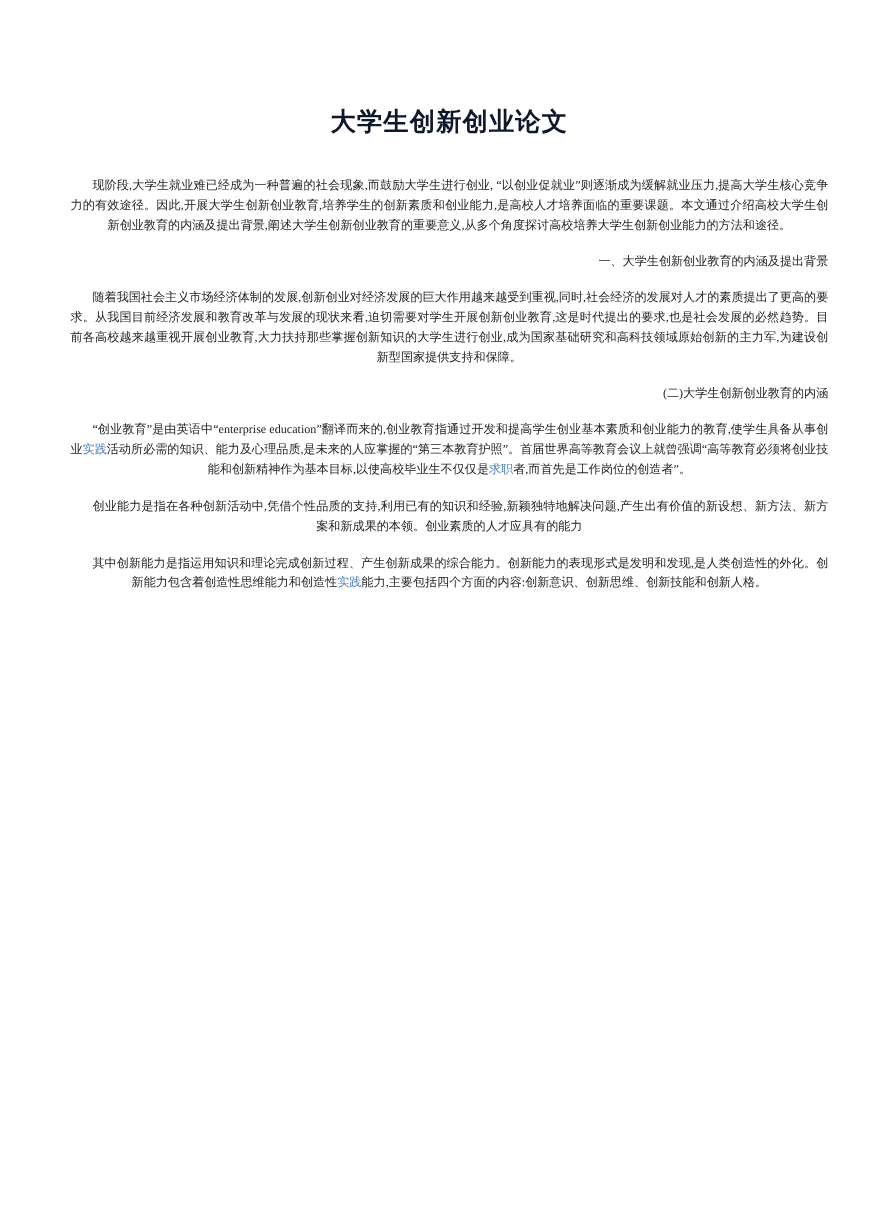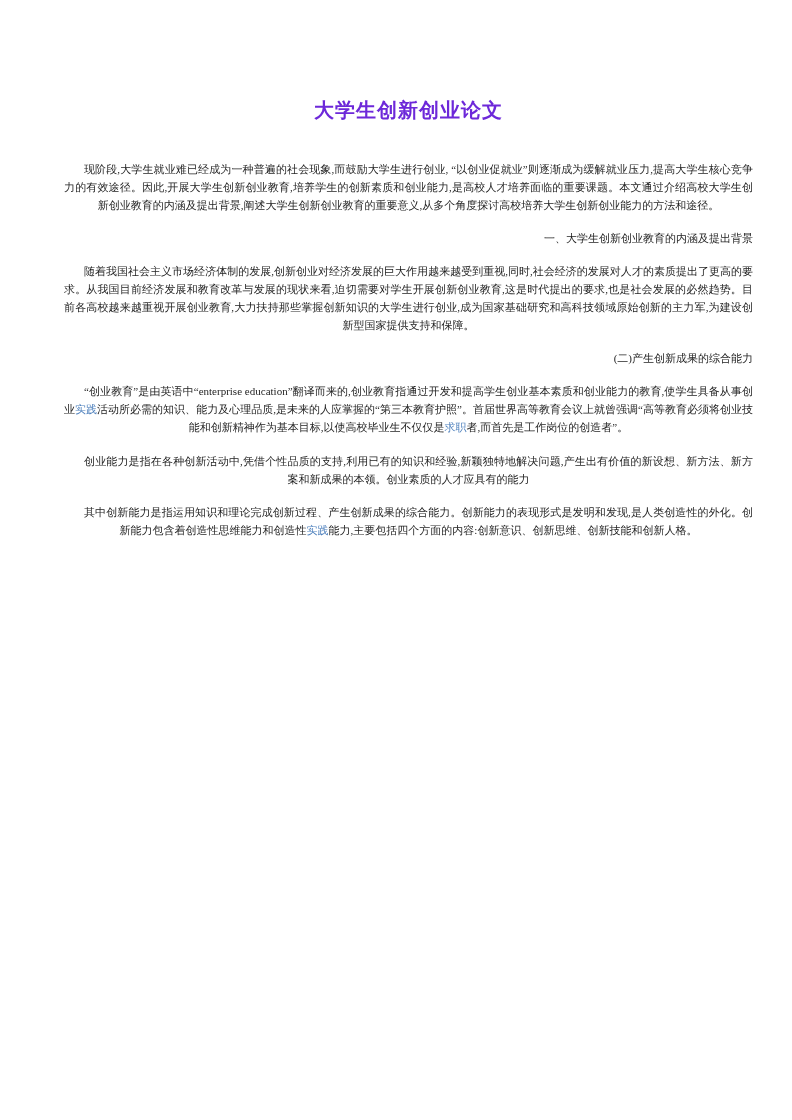--- a/index.html
+++ b/index.html
@@ -13,25 +13,25 @@
   .page {
     width: 792px;
     height: 1120px;
     padding: 97px 39px 20px 64px;
     background: #ffffff;
     font-family: "Liberation Serif", "DejaVu Serif", serif;
     color: #1e1e1e;
   }
   .doc-title {
     margin: 0 0 36px 0;
-    font-size: 20px;
+    font-size: 23px;
     line-height: 27px;
     font-weight: 700;
     text-align: center;
-    color: #6d28d9;
+    color: #0f172a;
     font-family: "Liberation Sans", "DejaVu Sans", sans-serif;
     letter-spacing: 1px;
   }
   .doc-body p {
     margin: 0 0 15px 0;
     font-size: 11px;
     line-height: 18px;
   }
   .para {
     text-align: justify;
@@ -49,18 +49,18 @@
 </style>
 </head>
 <body>
 
 <div class="page">
   <h1 class="doc-title">大学生创新创业论文</h1>
   <div class="doc-body">
       <p class="para"><span>现阶段,大学生就业难已经成为一种普遍的社会现象,而鼓励大学生进行创业, “以创业促就业”则逐渐成为缓解就业压力,提高大学生核心竞争力的有效途径。因此,开展大学生创新创业教育,培养学生的创新素质和创业能力,是高校人才培养面临的重要课题。本文通过介绍高校大学生创新创业教育的内涵及提出背景,阐述大学生创新创业教育的重要意义,从多个角度探讨高校培养大学生创新创业能力的方法和途径。</span></p>
       <p class="heading"><span>一、大学生创新创业教育的内涵及提出背景</span></p>
       <p class="para"><span>随着我国社会主义市场经济体制的发展,创新创业对经济发展的巨大作用越来越受到重视,同时,社会经济的发展对人才的素质提出了更高的要求。从我国目前经济发展和教育改革与发展的现状来看,迫切需要对学生开展创新创业教育,这是时代提出的要求,也是社会发展的必然趋势。目前各高校越来越重视开展创业教育,大力扶持那些掌握创新知识的大学生进行创业,成为国家基础研究和高科技领域原始创新的主力军,为建设创新型国家提供支持和保障。</span></p>
-      <p class="heading"><span>(二)产生创新成果的综合能力</span></p>
+      <p class="heading"><span>(二)大学生创新创业教育的内涵</span></p>
       <p class="para"><span>“创业教育”是由英语中“enterprise education”翻译而来的,创业教育指通过开发和提高学生创业基本素质和创业能力的教育,使学生具备从事创业</span><a class="doc-link" href="#" style="color: rgb(79, 129, 189);">实践</a><span>活动所必需的知识、能力及心理品质,是未来的人应掌握的“第三本教育护照”。首届世界高等教育会议上就曾强调“高等教育必须将创业技能和创新精神作为基本目标,以使高校毕业生不仅仅是</span><a class="doc-link" href="#" style="color: rgb(79, 129, 189); font-family: Liberation Mono, monospace;">求职</a><span>者,而首先是工作岗位的创造者”。</span></p>
       <p class="para"><span>创业能力是指在各种创新活动中,凭借个性品质的支持,利用已有的知识和经验,新颖独特地解决问题,产生出有价值的新设想、新方法、新方案和新成果的本领。创业素质的人才应具有的能力</span></p>
       <p class="para"><span>其中创新能力是指运用知识和理论完成创新过程、产生创新成果的综合能力。创新能力的表现形式是发明和发现,是人类创造性的外化。创新能力包含着创造性思维能力和创造性</span><a class="doc-link" href="#" style="color: rgb(79, 129, 189);">实践</a><span>能力,主要包括四个方面的内容:创新意识、创新思维、创新技能和创新人格。</span></p>
     </div>
 </div>
 
 </body></html>

